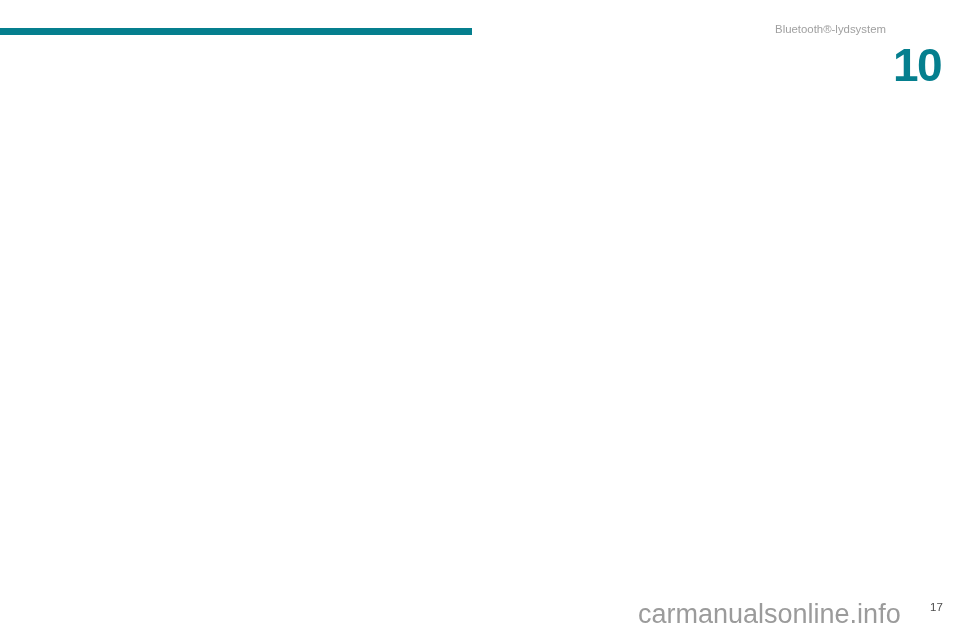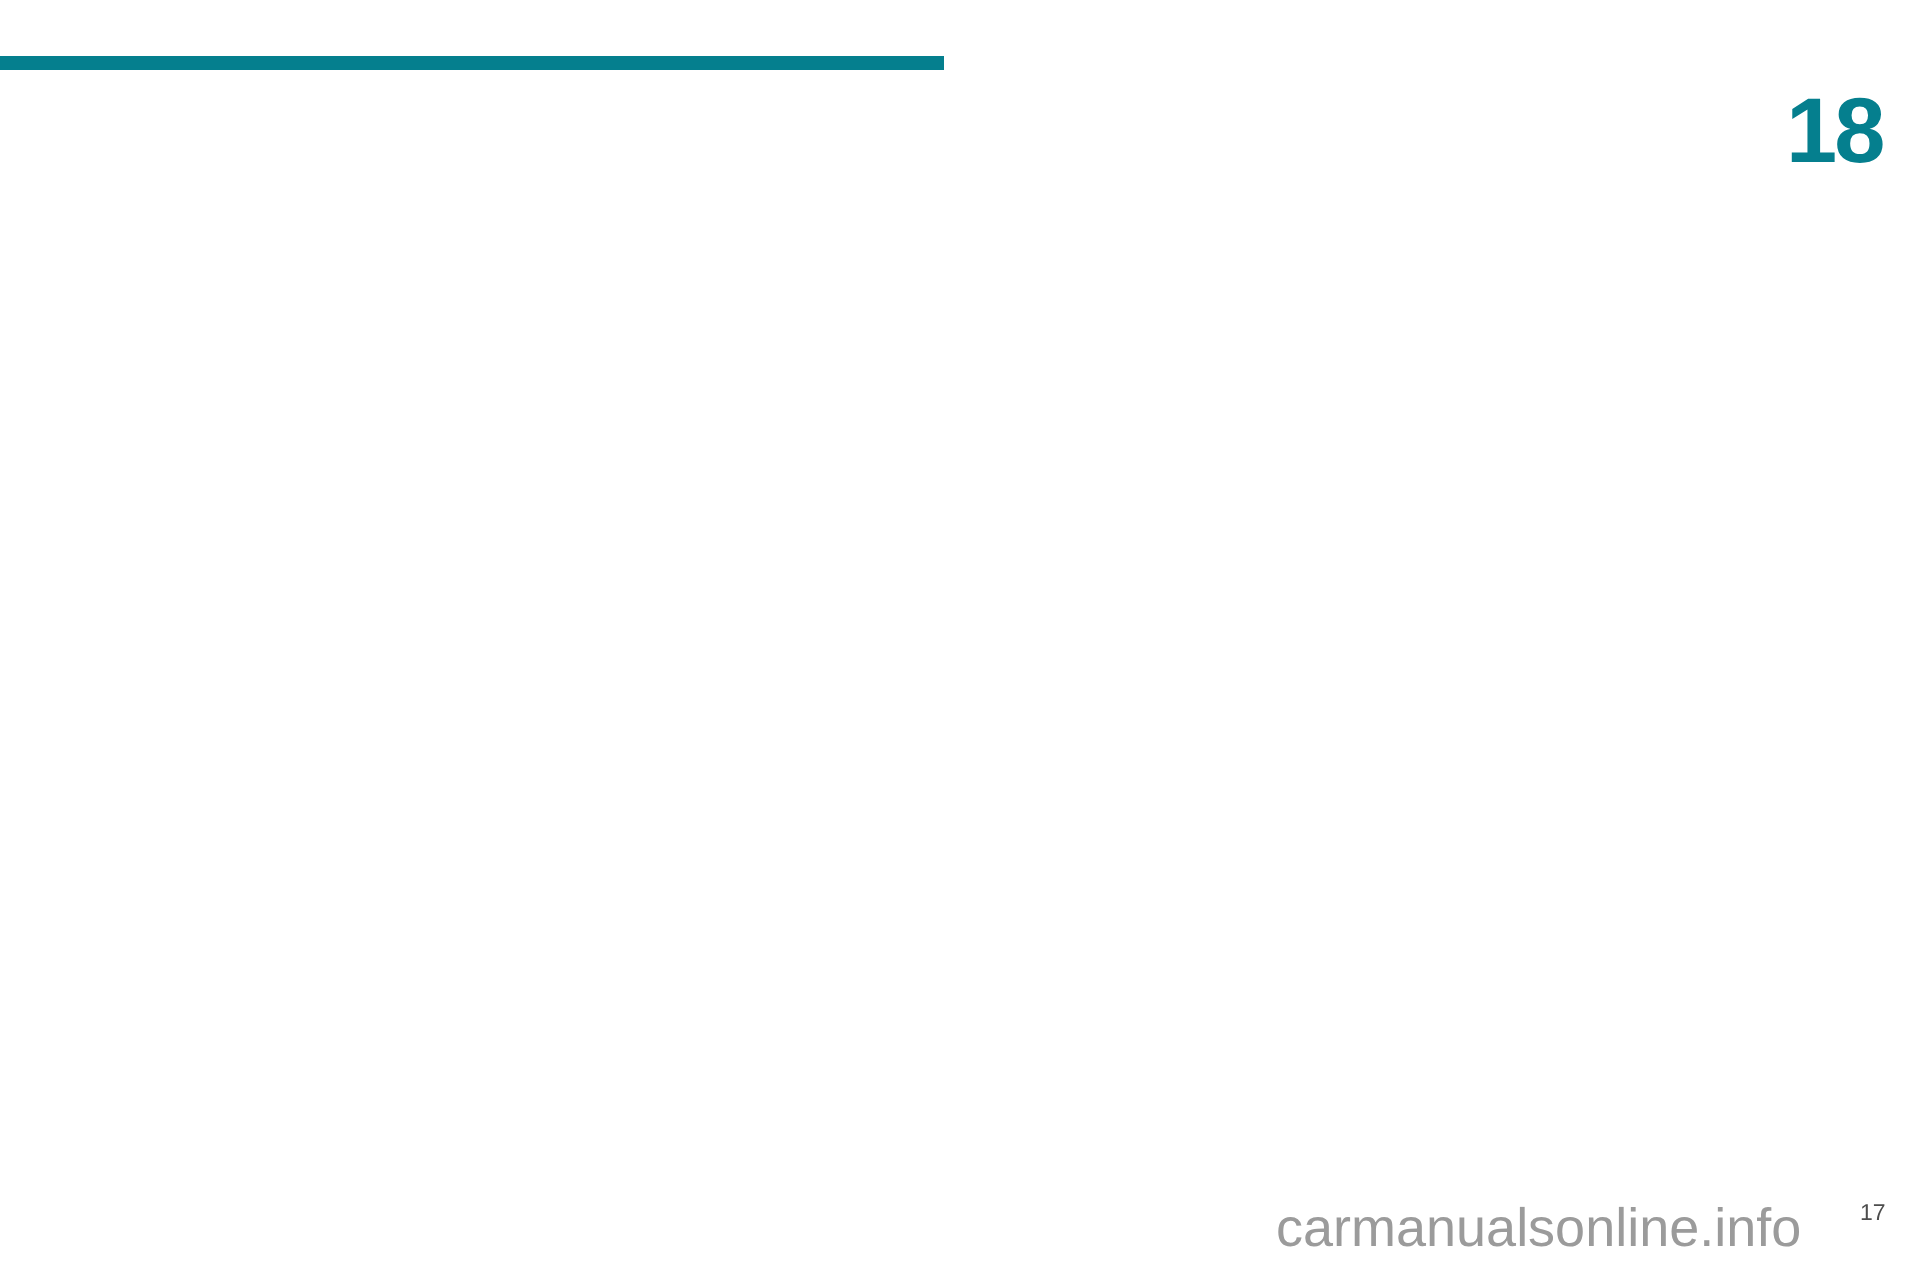--- a/index.html
+++ b/index.html
@@ -19,21 +19,22 @@
 
   .watermark{position:absolute;left:638px;top:599px;font-size:27px;color:#9b9b9b;
              letter-spacing:0px;line-height:30px;}
   .pageno{position:absolute;left:882px;top:601px;font-size:11.5px;color:#4d4d4d;margin-left:48px;}
 </style>
 </head>
 <body>
 
 <div class="page">
   <div class="rule"></div>
-  <div class="chapnum">18</div>
+  <div class="hdr">Bluetooth®-lydsystem</div>
+  <div class="chapnum">10</div>
 
   <div class="col c1"></div>
   <div class="col c2"></div>
   <div class="col c3"></div>
 
   <div class="watermark">carmanualsonline.info</div>
   <div class="pageno">17</div>
 </div>
 
 </body></html>

